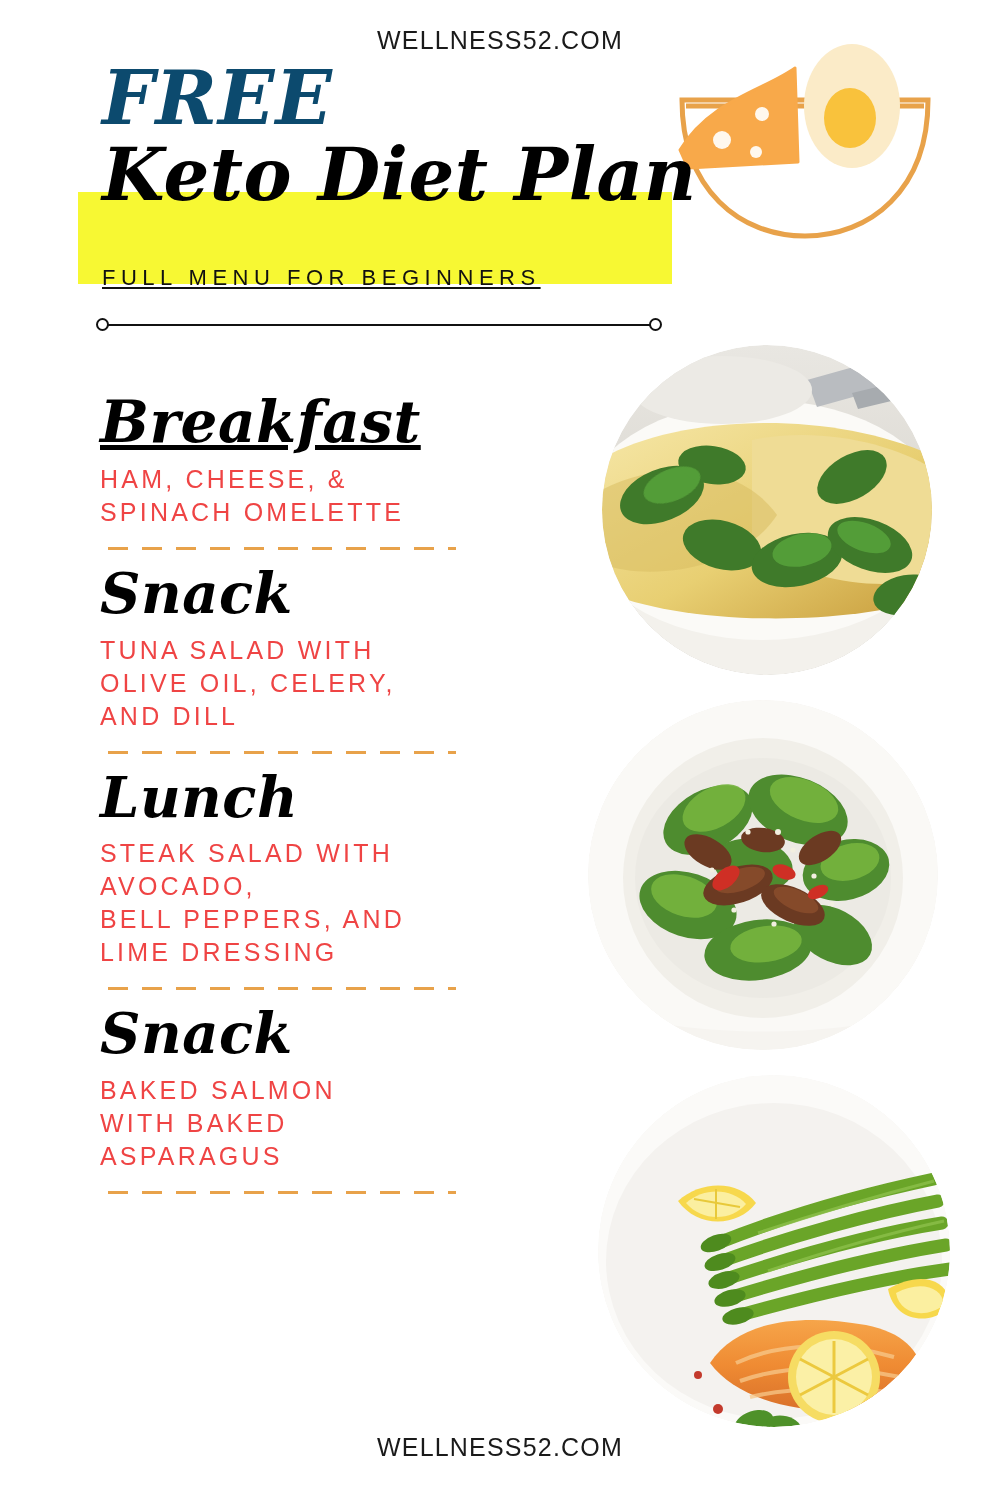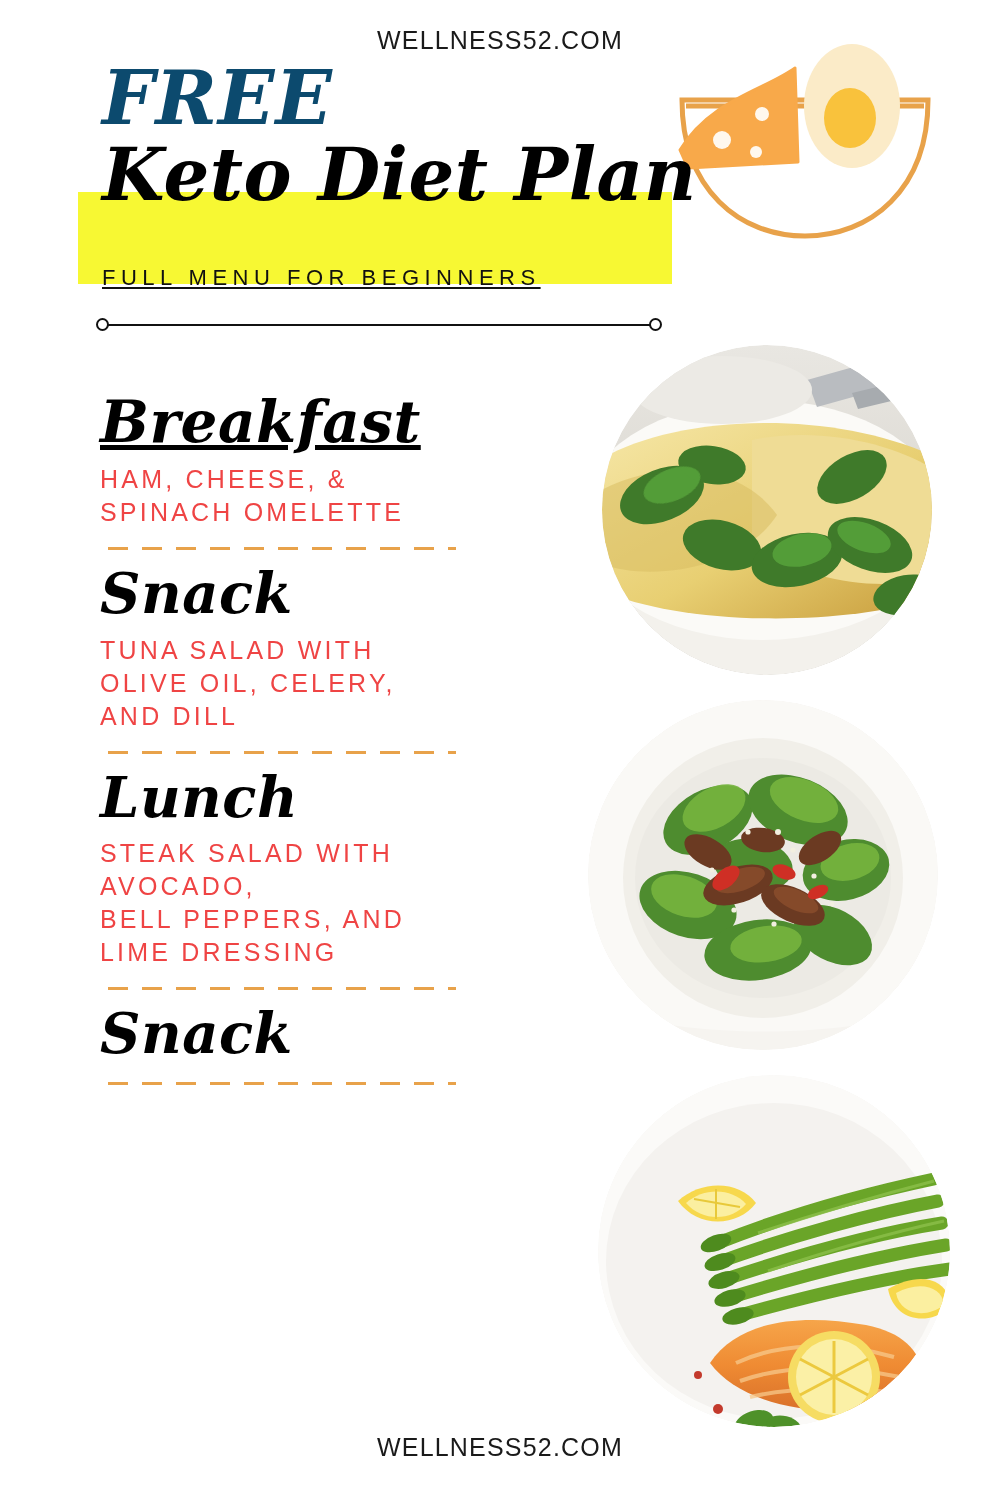--- a/index.html
+++ b/index.html
@@ -256,20 +256,23 @@
       <div class="meal-name">Lunch</div>
       <div class="meal-desc">STEAK SALAD WITH
 AVOCADO,
 BELL PEPPERS, AND
 LIME DRESSING</div>
       <div class="dash"></div>
     </div>
 
     <div class="meal meal-dinner">
       <div class="meal-name">Snack</div>
+      <div class="meal-desc">BAKED SALMON
+WITH BAKED
+ASPARAGUS</div>
       <div class="dash"></div>
     </div>
 
   </div>
 
   <div class="photo photo-breakfast">
     <svg width="330" height="330" viewBox="0 0 330 330">
       <defs>
         <clipPath id="clipB">
             <circle cx="165" cy="165" r="165"></circle>

